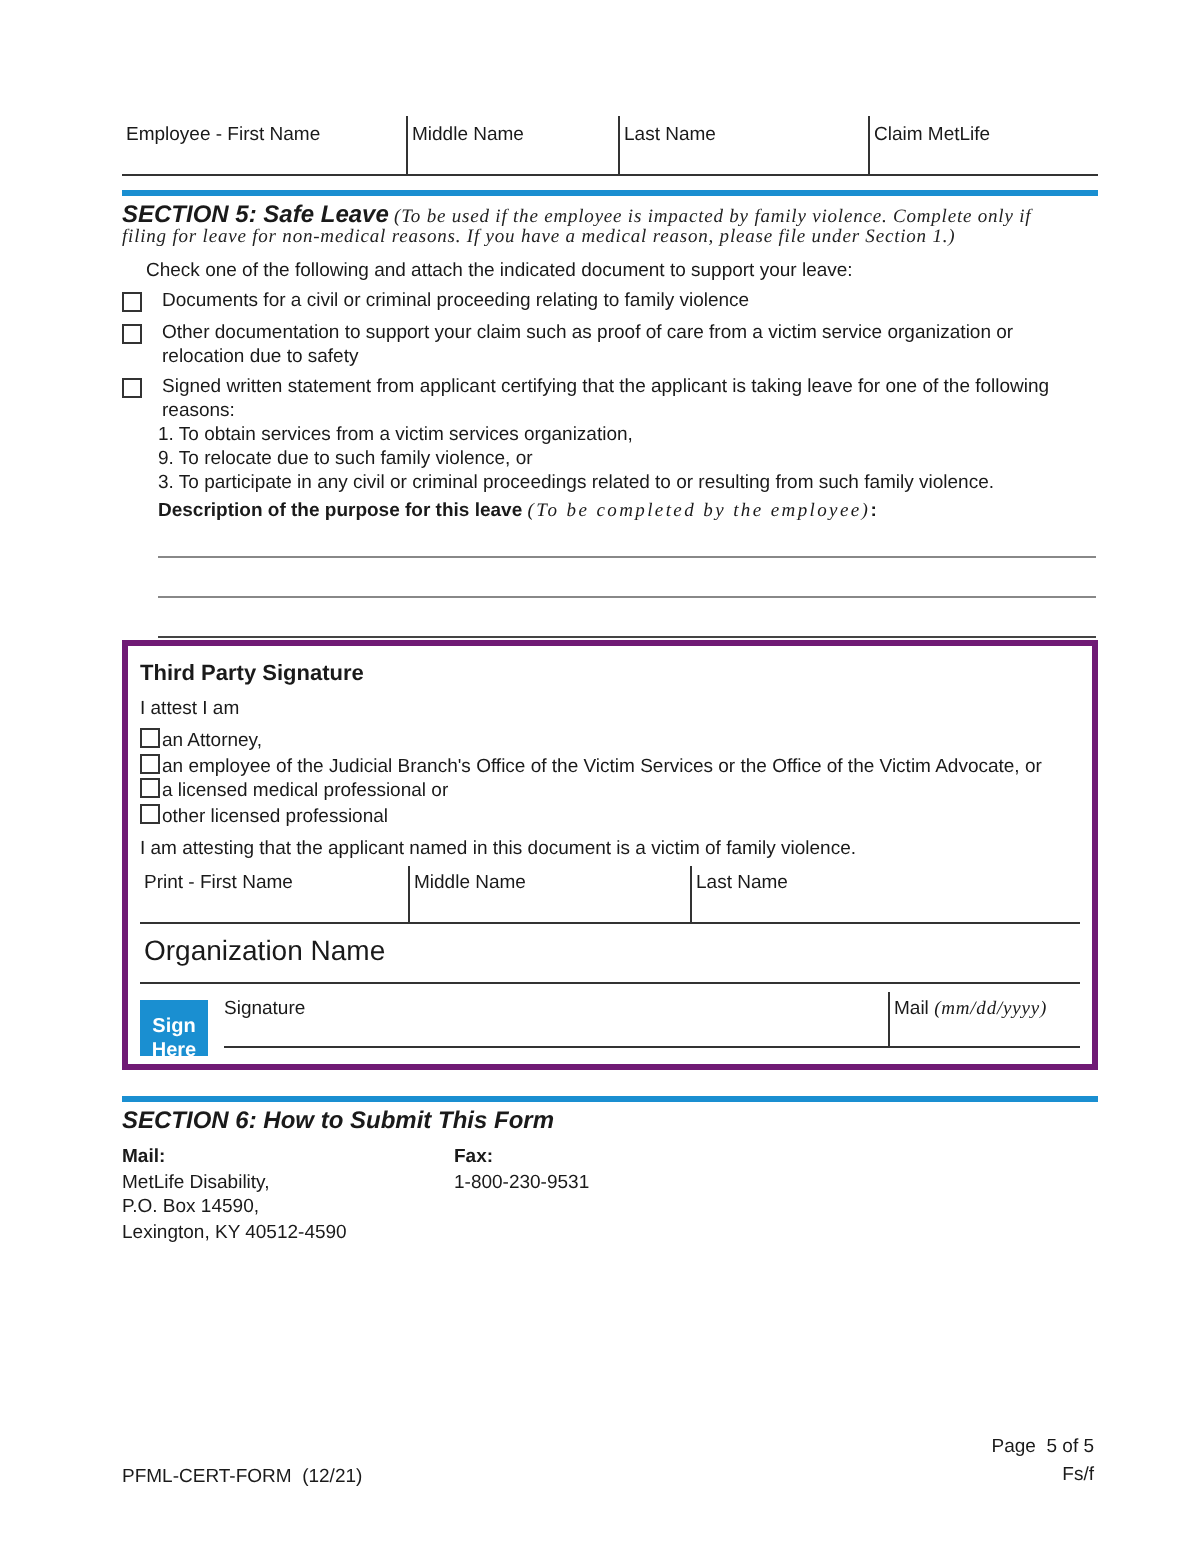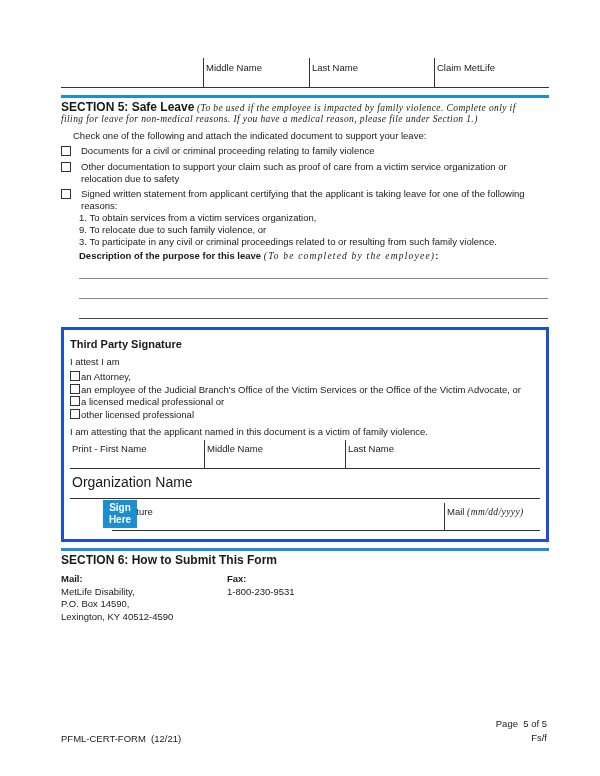--- a/index.html
+++ b/index.html
@@ -9,46 +9,47 @@
   .serif-i { font-family: "Liberation Serif", serif; font-style: italic; letter-spacing: 0.4px; }
   .blue { background: #1a8fd1; }
 
   
   .name-row { left: 61px; top: 58px; width: 488px; height: 30px; border-bottom: 1px solid #333; }
   .name-cell { position: absolute; top: 0; height: 30px; padding-left: 2px; padding-top: 4px; font-size: 9.5px; }
   .name-cell.div { border-left: 1px solid #333; }
 
   .bar { position: absolute; height: 3px; }
 
-  .sec-title { font-weight: bold; font-size: 12px; }
+  .sec-title { font-weight: bold; font-size: 12px; font-style: italic; }
   .sec-note { font-size: 9.5px; color: #222; }
 
   .chk-row { position: absolute; left: 61px; width: 490px; display: flex; }
   .chk-box { width: 10px; height: 10px; border: 1px solid #333; flex: 0 0 auto; margin-top: 1px; }
   .chk-label { margin-left: 10px; line-height: 11.5px; font-size: 9.5px; }
 
   .list-line { position: absolute; left: 79px; font-size: 9.5px; }
   .write-line { position: absolute; left: 79px; width: 469px; height: 1px; background: #888; }
 
   
-  .tp-box { left: 61px; top: 327px; width: 488px; height: 215px; border: 3px solid #1d4ed8; }
+  .tp-box { left: 61px; top: 320px; width: 488px; height: 215px; border: 3px solid #701a75; }
   .tp-inner { position: absolute; left: 0; top: 0; right: 0; bottom: 0; }
   .small-chk { display: inline-block; width: 10px; height: 10px; border: 1px solid #333; vertical-align: -1px; margin-right: 1px; }
   .tp-line { position: absolute; left: 6px; font-size: 9.5px; }
   .field-cell { position: absolute; top: 0; height: 28px; padding-left: 2px; padding-top: 3px; font-size: 9.5px; }
   .field-cell.div { border-left: 1px solid #333; }
 
-  .sign-badge { left: 70px; top: 500px; width: 34px; height: 28px; background: #1a8fd1; color: #fff; font-weight: bold; font-size: 10px; text-align: center; line-height: 12px; padding-top: 2px; margin-left: 33px; }
+  .sign-badge { left: 70px; top: 500px; width: 34px; height: 28px; background: #1a8fd1; color: #fff; font-weight: bold; font-size: 10px; text-align: center; line-height: 12px; padding-top: 8px; }
 
   .footer { font-size: 9.5px; }
 </style>
 </head>
 <body>
 
 <div class="abs name-row">
+  <div class="name-cell" style="left:0;width:142px;"><span>Employee - First Name</span></div>
   <div class="name-cell div" style="left:142px;width:106px;"><span>Middle Name</span></div>
   <div class="name-cell div" style="left:248px;width:125px;"><span>Last Name</span></div>
   <div class="name-cell div" style="left:373px;width:115px;"><span>Claim MetLife</span></div>
 </div>
 
 <div class="bar blue" style="left:61px;top:95px;width:488px;"></div>
 
 <div class="abs" style="left:61px;top:99px;width:490px;line-height:16px;">
   <span class="sec-title">SECTION 5: Safe Leave</span>
   <span class="serif-i sec-note">(To be used if the employee is impacted by family violence. Complete only if</span>

